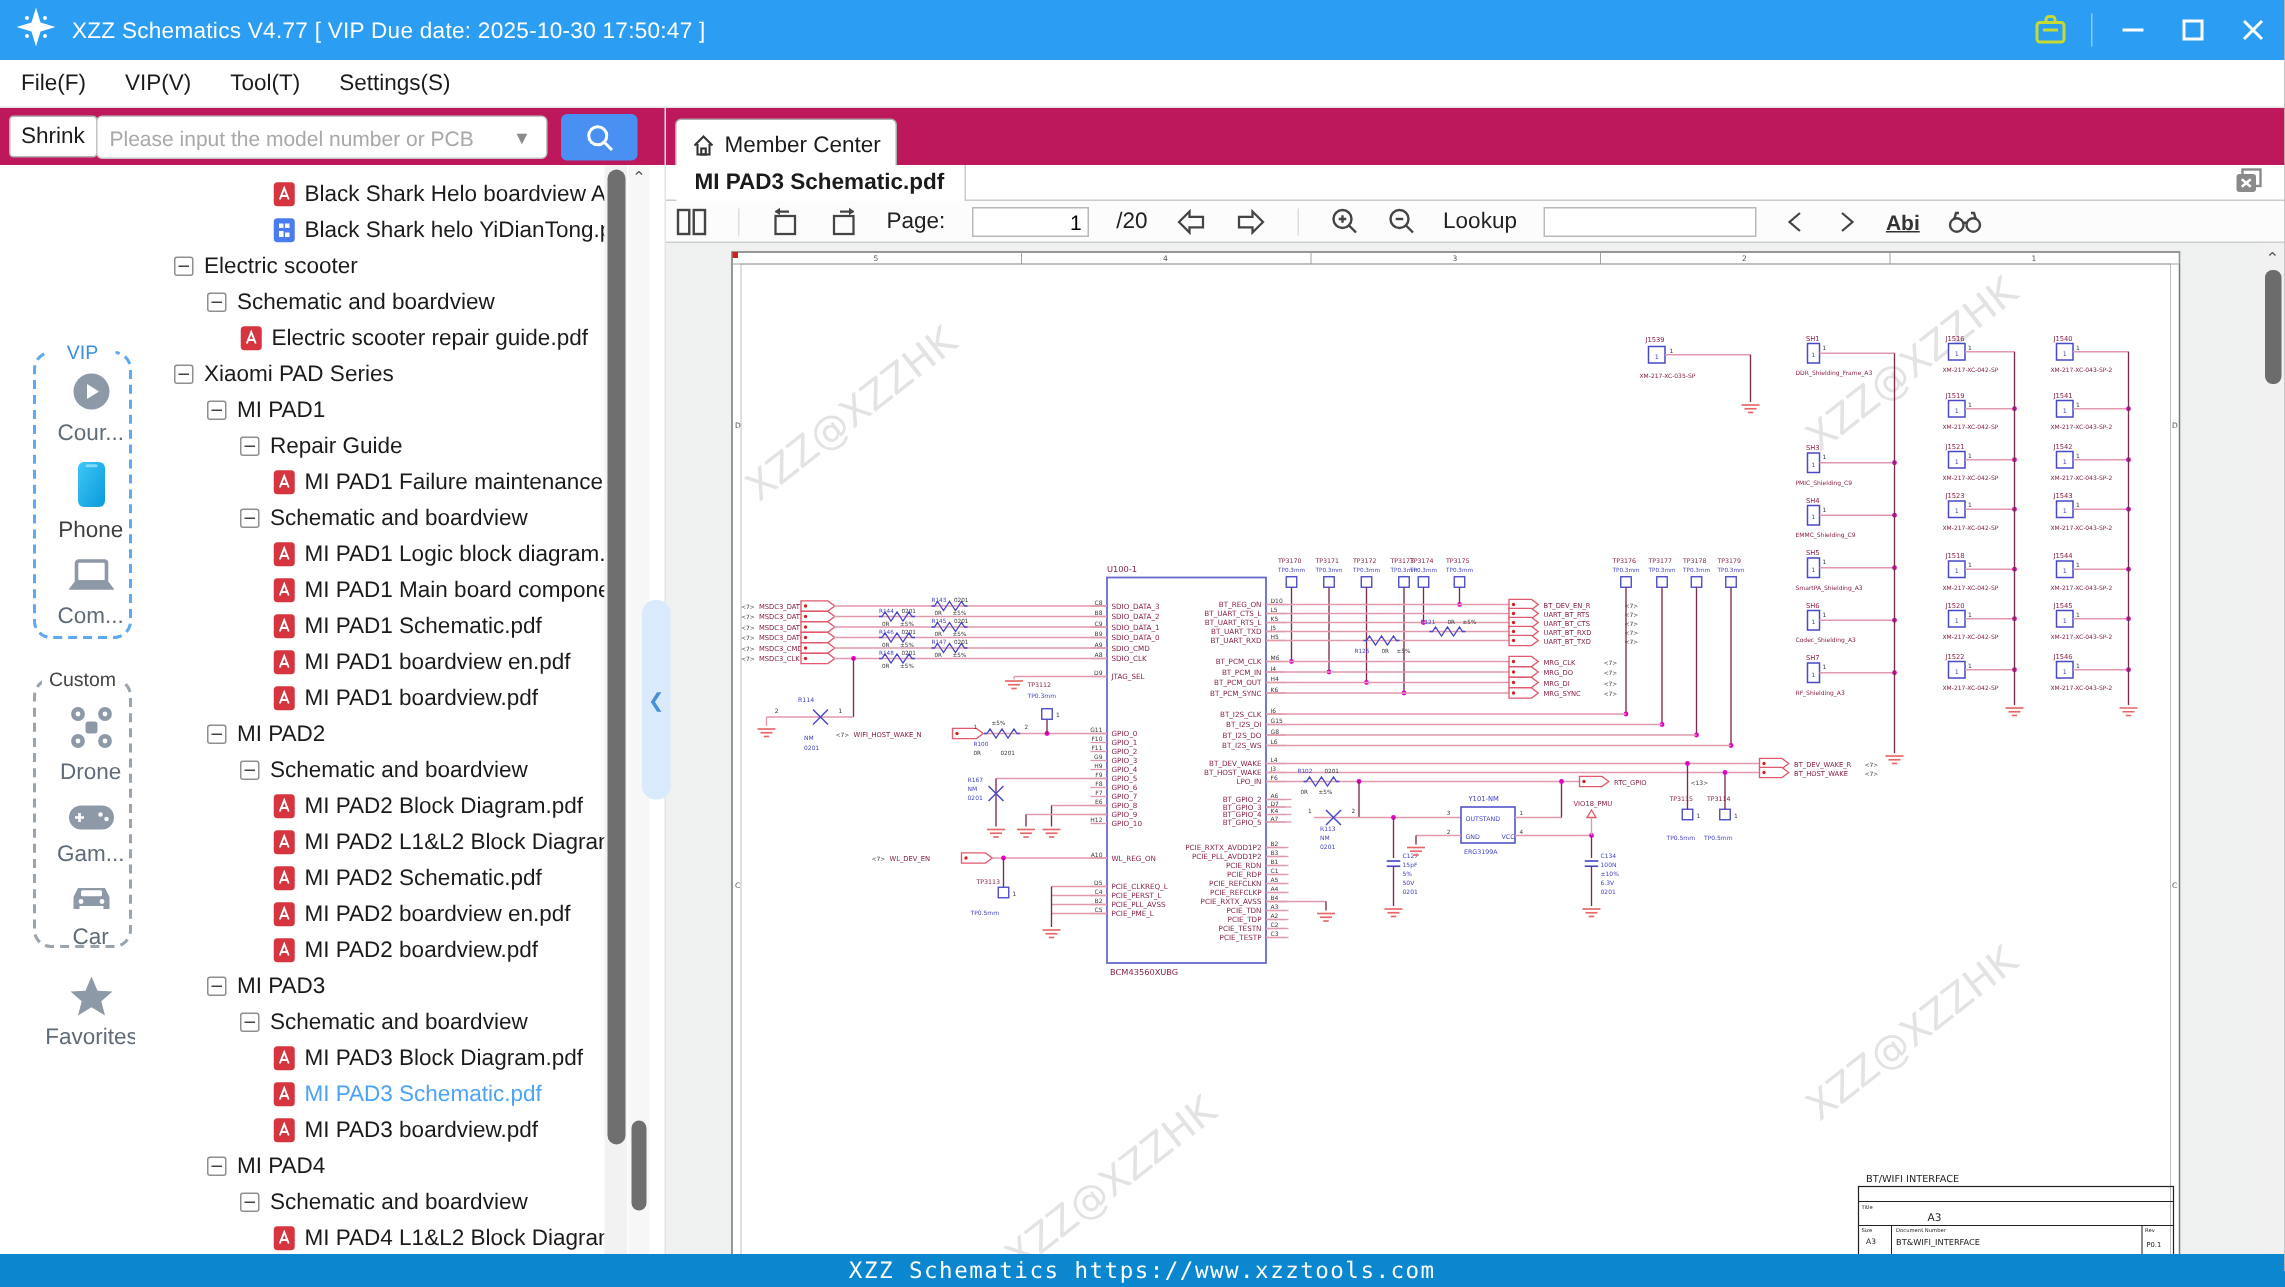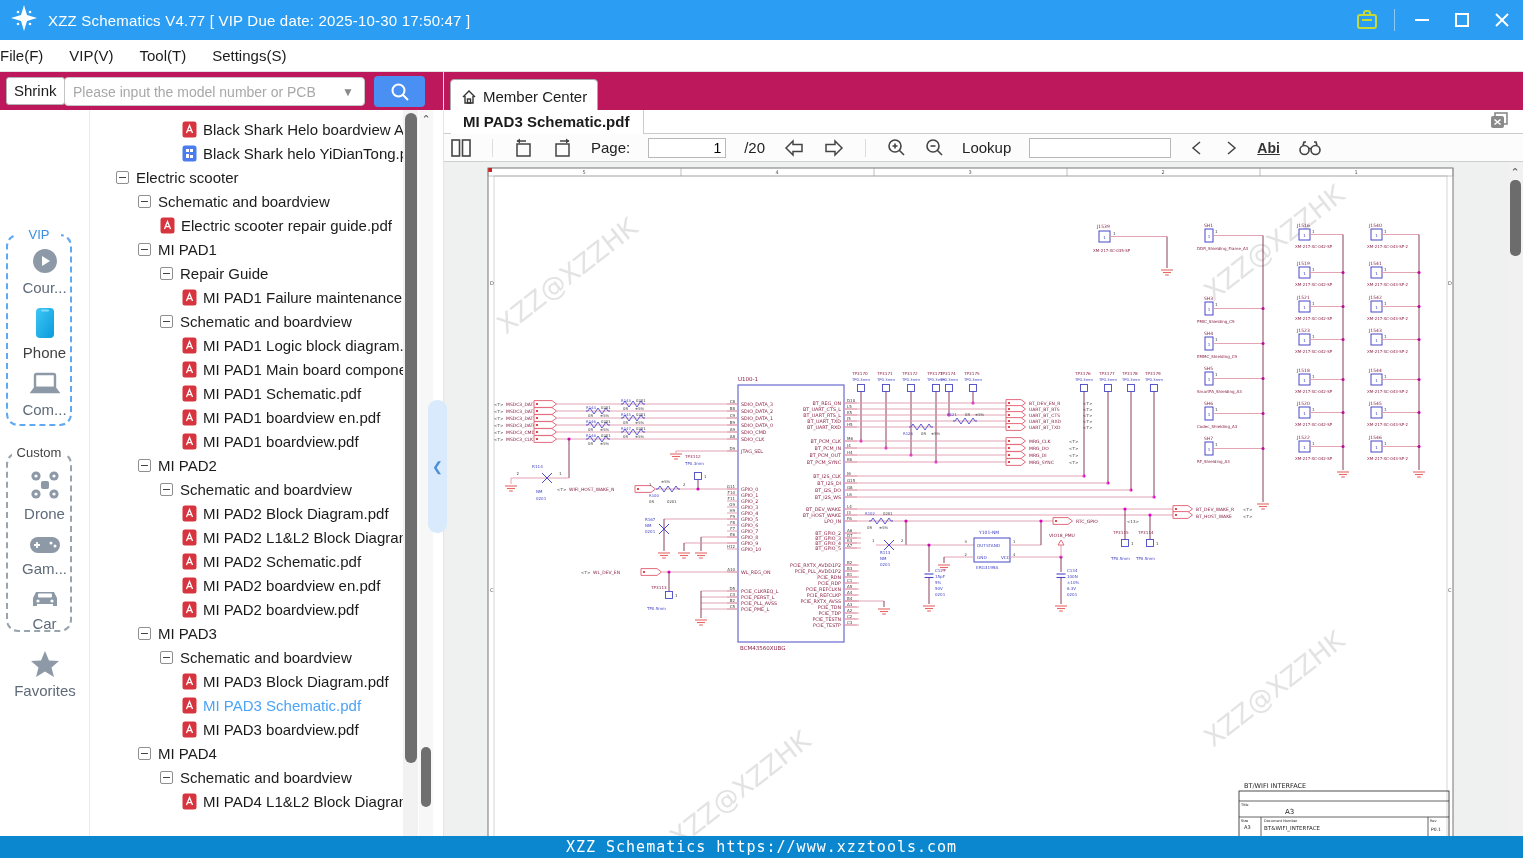--- a/index.html
+++ b/index.html
@@ -9,40 +9,40 @@
   
   .titlebar{position:absolute;left:0;top:0;width:100%;height:40px;background:#2b9df3;
             display:flex;align-items:center;color:#fff;}
   .titlebar .logo{margin:0 10px 0 10px;}
   .titlebar .ttl{font-size:15px;letter-spacing:.2px;}
   .wincontrols{position:absolute;right:8px;top:0;height:40px;display:flex;align-items:center;gap:14px;}
   .wincontrols .sep{width:1px;height:22px;background:rgba(255,255,255,.45);}
   .winbtn{width:26px;height:26px;display:flex;align-items:center;justify-content:center;cursor:pointer;}
   
   .menubar{position:absolute;left:0;top:40px;width:100%;height:32px;background:#fff;
-           border-bottom:1px solid #e3e3e3;display:flex;align-items:center;gap:26px;text-align:center;}
+           border-bottom:1px solid #e3e3e3;display:flex;align-items:center;padding-left:14px;gap:26px;text-align:center;}
   .menubar span{font-size:15px;cursor:default;}
   
   .searchrow{position:absolute;left:0;top:72px;width:100%;height:38px;background:#be185d;
              border-bottom:2px solid #be185d;}
   .btn-shrink{position:absolute;left:6px;top:5px;height:28px;padding:0 7px;background:#fff;
               border:1px solid #b3b3b3;border-radius:3px;font-size:15px;line-height:26px;}
   .searchbox{position:absolute;left:64px;top:5px;width:301px;height:29px;border:1px solid #c4c4c4;
              border-radius:4px;background:#fff;display:flex;align-items:center;}
   .searchbox input{flex:1;border:none;outline:none;font-size:14px;padding:0 8px;color:#333;
                    font-family:"Liberation Sans",sans-serif;background:transparent;}
   .searchbox input::placeholder{color:#a8a8a8;}
   .searchbox .chev{width:22px;color:#8a8a8a;font-size:12px;}
   .btn-search{position:absolute;left:374px;top:4px;width:51px;height:31px;background:#4a90f2;
               border-radius:4px;display:flex;align-items:center;justify-content:center;}
   .vdiv{position:absolute;left:443px;top:0;width:1px;height:38px;background:#e0e0e0;}
   .btn-member{position:absolute;left:450px;top:7px;height:35px;border:1px solid #aaa;border-radius:4px;
               background:#fff;display:flex;align-items:center;padding:0 10px;gap:6px;font-size:15px;}
   
-  .iconbar{position:absolute;left:0;top:110px;width:90px;height:726px;background:#fff;
+  .iconbar{position:absolute;left:16px;top:110px;width:90px;height:726px;background:#fff;
            border-right:1px solid #ececec;}
   .group{position:absolute;left:6px;width:66px;border-radius:12px;}
   .group .gl{position:absolute;top:-9px;left:0;right:0;text-align:center;font-size:13px;background:#fff;
              width:44px;margin:0 auto;}
   .g-vip{top:124px;height:192px;border:2px dashed #5fa8f2;}
   .g-vip .gl{color:#3b8fe0;}
   .g-custom{top:342px;height:180px;border:2px dashed #9aa4ad;}
   .g-custom .gl{color:#444;width:54px;}
   .sideitem{position:absolute;left:0;width:100%;text-align:center;}
   .sideitem .lab{font-size:15px;color:#5f6b78;margin-top:1px;}
@@ -279,20 +279,25 @@
       <div class="trow" style="padding-left: 70px;">
 
       <span class="ficon">
         <svg width="15" height="17" viewBox="0 0 15 17">
           <rect x="0.5" y="0.5" width="14" height="16" rx="2.5" fill="#d6353f"></rect>
           <path d="M4.5 12 L7.5 4.5 L10.5 12 M5.8 9.6 H9.2" stroke="#fff" stroke-width="1.3" fill="none"></path>
         </svg>
       </span>
 
       <span class="lbl">Electric scooter repair guide.pdf</span>
+    </div>
+      <div class="trow" style="padding-left: 26px;">
+      <span class="tog"></span>
+
+      <span class="lbl">Xiaomi PAD Series</span>
     </div>
       <div class="trow" style="padding-left: 48px;">
       <span class="tog"></span>
 
       <span class="lbl">MI PAD1</span>
     </div>
       <div class="trow" style="padding-left: 70px;">
       <span class="tog"></span>
 
       <span class="lbl">Repair Guide</span>

